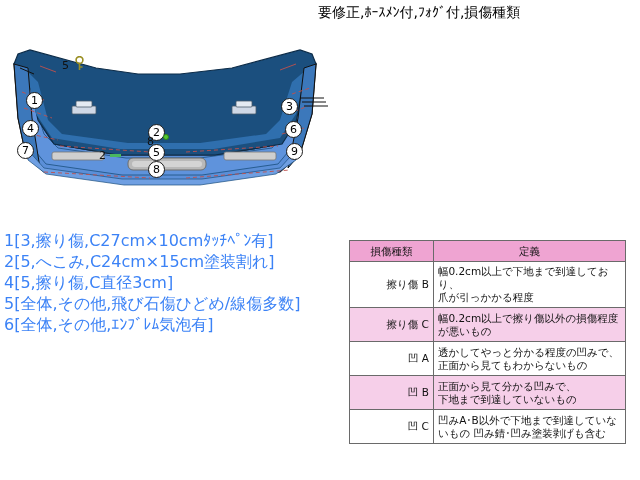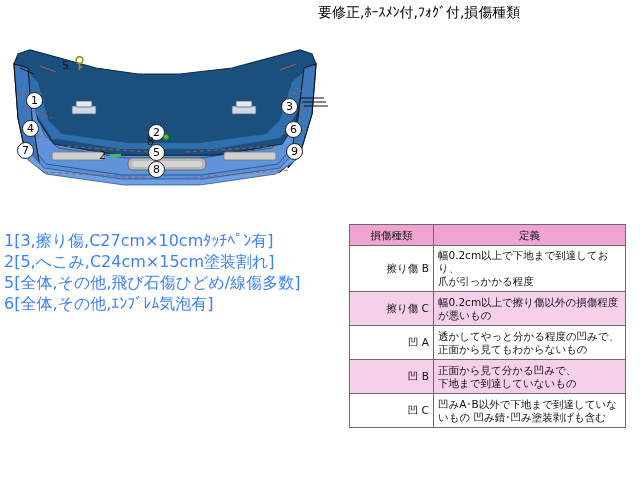--- a/index.html
+++ b/index.html
@@ -46,21 +46,21 @@
   
   #damage-list{
     position:absolute;left:4px;top:230px;width:330px;
     font-size:16px;line-height:21px;color:#3b82f6;
     font-family:"DejaVu Sans","Liberation Sans",sans-serif;
   }
   #damage-list .li{white-space:normal;}
 
   
   #class-table{
-    position:absolute;left:349px;top:224px;width:277px;
+    position:absolute;left:349px;top:240px;width:277px;
     border-collapse:collapse;background:#fff;
     border:1.6px solid #4a4a4a;
   }
   #class-table td,#class-table th{
     border:1px solid #6a6a6a;
     padding:3px 4px;
     font-size:10.5px;line-height:13px;
     vertical-align:middle;
     font-family:"DejaVu Sans","Liberation Sans",sans-serif;
     color:#111;font-weight:normal;
@@ -165,20 +165,21 @@
     <div class="legend-lbl" style="left:99px;top:102px;">2</div>
     <div class="dash-green" style="left:110px;top:106px;"></div>
 
     <div class="legend-lbl" style="left:147px;top:88px;">8</div>
     <div class="dot-green" style="left:163px;top:86px;"></div>
   </div>
 
   <div id="damage-list">
     <div class="li">1[3,擦り傷,C27cm×10cmﾀｯﾁﾍﾟﾝ有]</div>
     <div class="li">2[5,へこみ,C24cm×15cm塗装割れ]</div>
+    <div class="li">4[5,擦り傷,C直径3cm]</div>
     <div class="li">5[全体,その他,飛び石傷ひどめ/線傷多数]</div>
     <div class="li">6[全体,その他,ｴﾝﾌﾞﾚﾑ気泡有]</div>
   </div>
 
   <table id="class-table">
     <thead>
       <tr>
         <th class="col-kind">損傷種類</th>
         <th class="col-def">定義</th>
       </tr>

